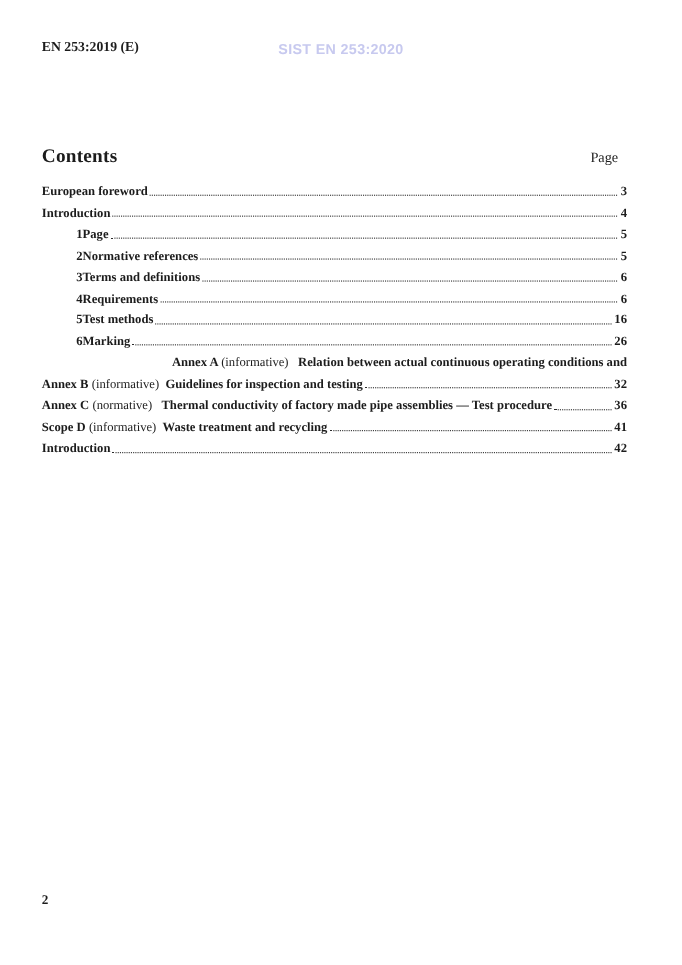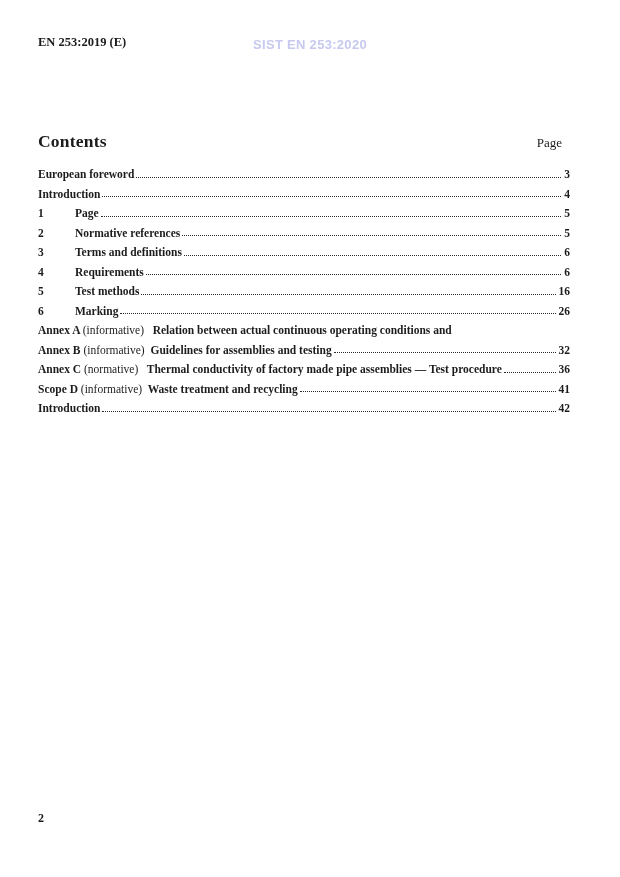--- a/index.html
+++ b/index.html
@@ -29,21 +29,21 @@
   }
   .contents-row {
     position: absolute; top: 131px; left: 38px; width: 524px;
     display: flex; justify-content: space-between; align-items: baseline; gap: 18px;
   }
   .contents-title { font-weight: bold; font-size: 17.5px; letter-spacing: 0.2px; }
   .page-label { font-size: 13px; }
   .toc {
     position: absolute; top: 167px; left: 38px; width: 532px;
   }
-  .toc-entry { margin-bottom: 5.5px; }
+  .toc-entry { margin-bottom: 5.5px; text-align: right; }
   .toc-line {
     font-size: 11.5px;
     line-height: 14px;
   }
   .toc-line.flex { display: flex; align-items: baseline; }
   .toc-line.indent { padding-left: 37px; margin-top: 1px; }
   .toc-num { display: inline-block; width: 37px; flex: 0 0 37px; font-weight: bold; white-space: pre; }
   .seg { white-space: pre; flex: 0 0 auto; }
   .b { font-weight: bold; }
   .r { font-weight: normal; }
@@ -135,21 +135,21 @@
         <span class="toc-page">26</span>
       </div>
     </div>
     <div class="toc-entry">
       <div class="toc-line"><span class="seg b">Annex A </span><span class="seg r">(informative)</span><span class="seg b">   Relation between actual continuous operating conditions and</span></div>
     </div>
     <div class="toc-entry">
       <div class="toc-line flex">
         <span class="seg b">Annex B </span>
         <span class="seg r">(informative)</span>
-        <span class="seg b">  Guidelines for assemblies and testing</span>
+        <span class="seg b">  Guidelines for inspection and testing</span>
         <span class="leader"></span>
         <span class="toc-page">32</span>
       </div>
     </div>
     <div class="toc-entry">
       <div class="toc-line flex">
         <span class="seg b">Annex C </span>
         <span class="seg r">(normative)</span>
         <span class="seg b">   Thermal conductivity of factory made pipe assemblies — Test procedure</span>
         <span class="leader"></span>

